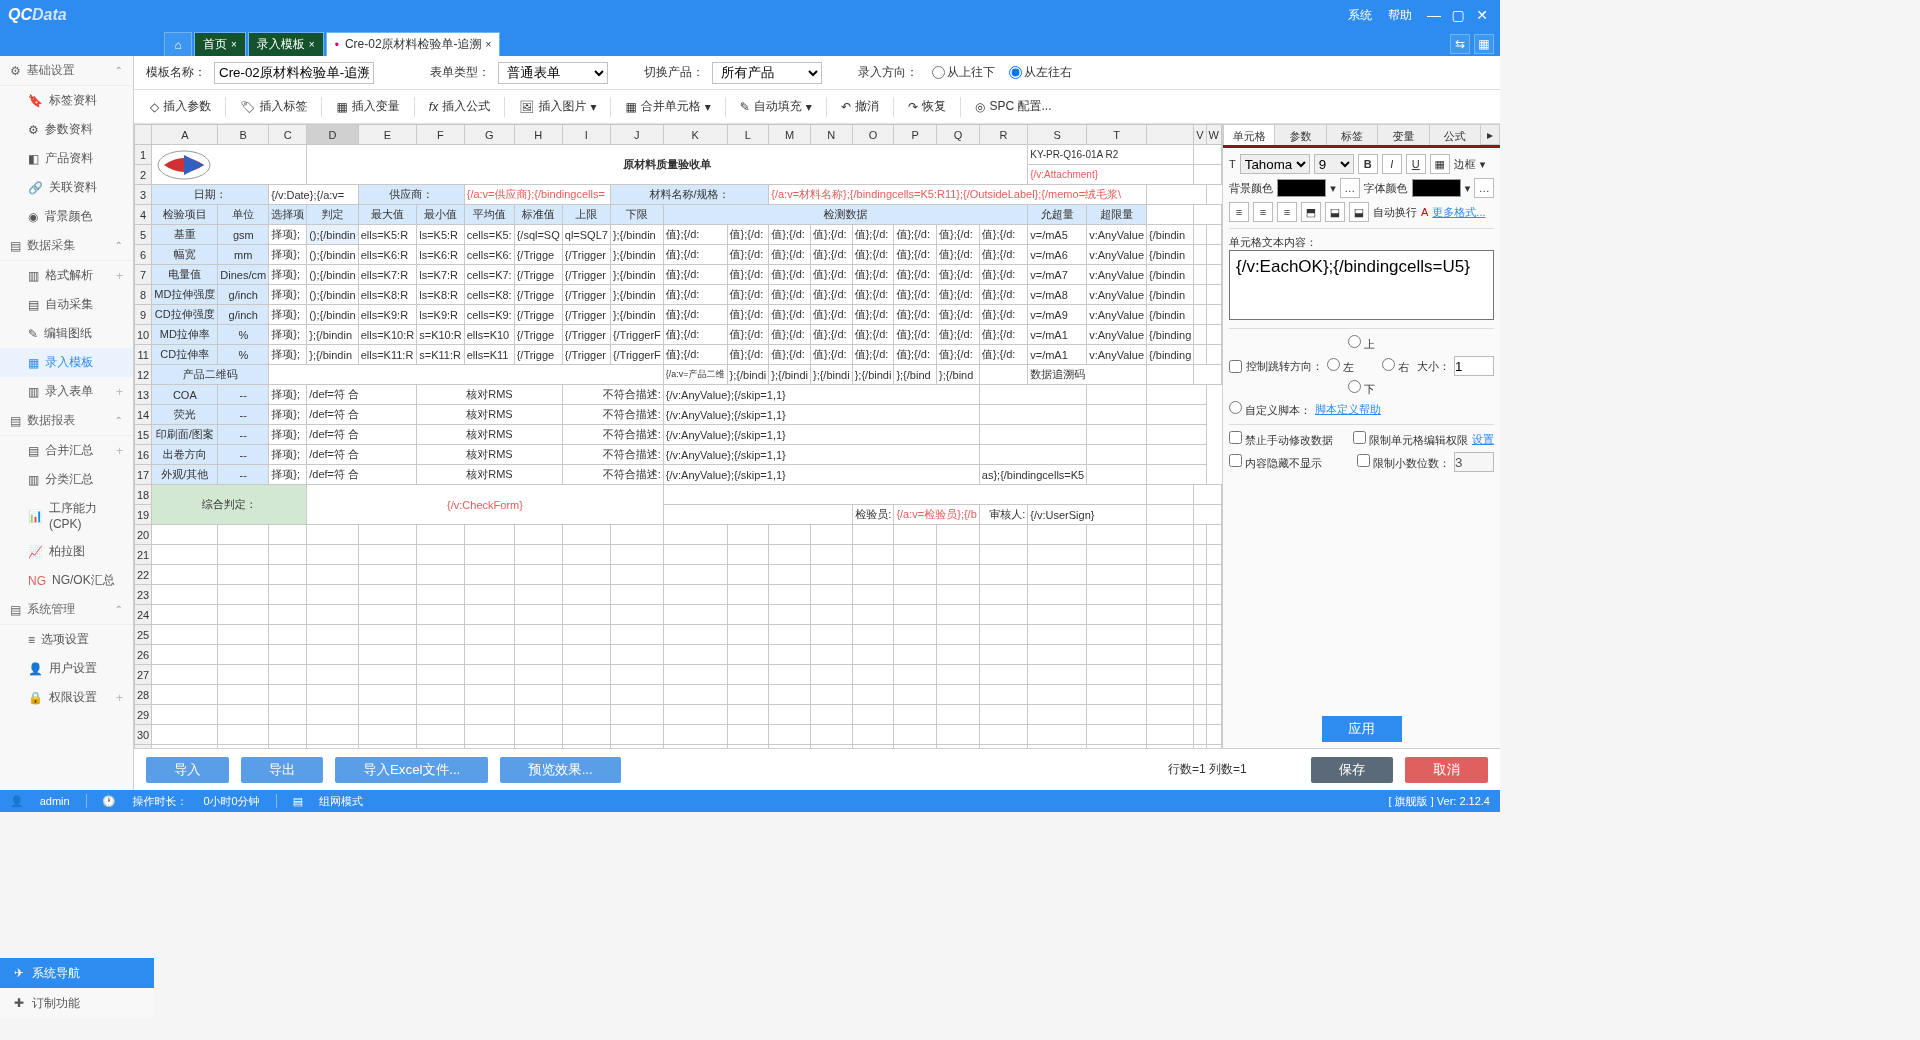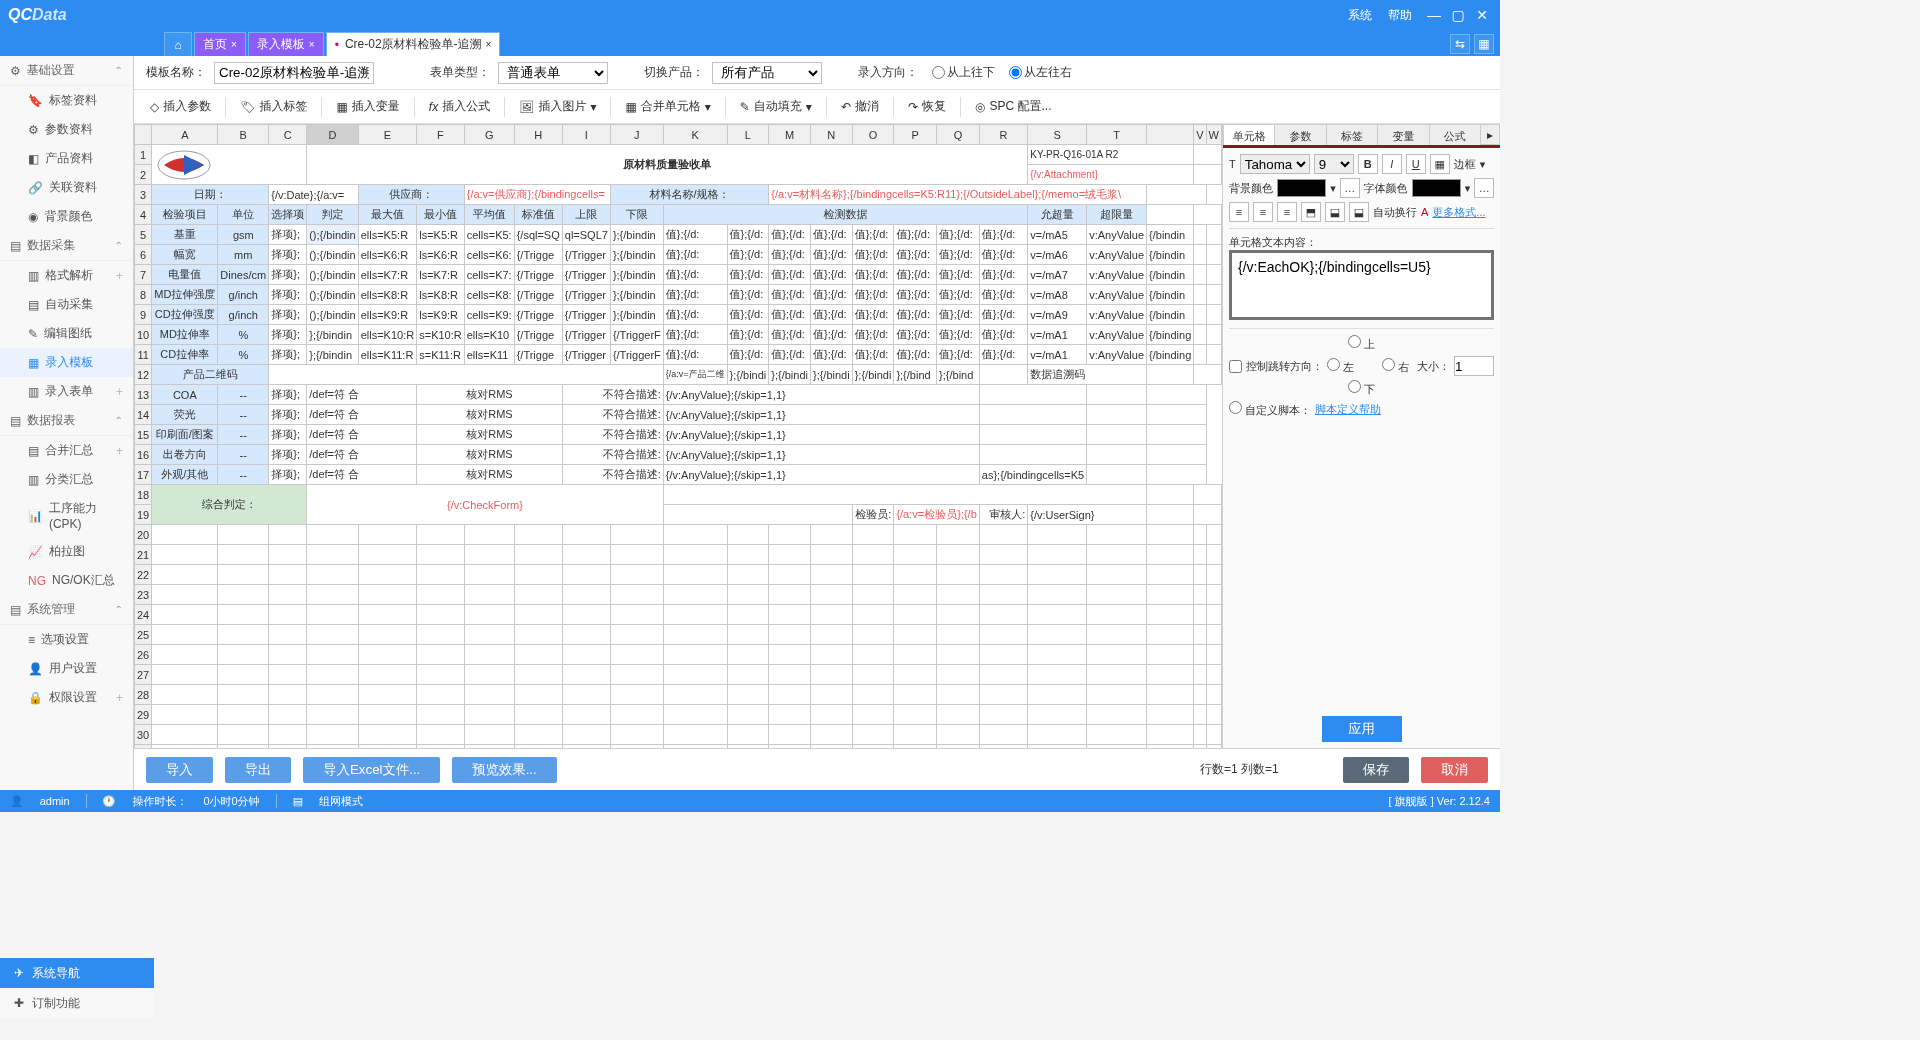--- a/index.html
+++ b/index.html
@@ -10,21 +10,21 @@
 .logo { font-size: 16px; font-weight: bold; font-style: italic; }
 .logo span:first-child { color: #fff; }
 .logo span:last-child { color: #cce4ff; font-style: italic; }
 .titlebar-spacer { flex: 1; }
 .titlebar-link { margin: 0 8px; cursor: pointer; }
 .winbtn { width: 20px; text-align: center; cursor: pointer; font-size: 14px; margin-left: 4px; }
 
 
 .tabbar { height: 26px; background: #2e8bef; display: flex; align-items: flex-end; padding-left: 164px; }
 .hometab { width: 28px; height: 24px; background: #3d96f0; border: 1px solid #6db5f5; border-bottom: none; display: flex; align-items: center; justify-content: center; color: #fff; margin-right: 2px; }
-.tab { height: 24px; padding: 0 8px; background: #8b5cf6; border: 1px solid #6db5f5; border-bottom: none; color: #fff; display: flex; align-items: center; margin-right: 2px; gap: 4px; }
+.tab { height: 24px; padding: 0 8px; background: #14532d; border: 1px solid #6db5f5; border-bottom: none; color: #fff; display: flex; align-items: center; margin-right: 2px; gap: 4px; }
 .tab.active { background: #fff; color: #333; }
 .tab .x { cursor: pointer; font-size: 10px; }
 .tabbar-right { margin-left: auto; display: flex; gap: 4px; padding-right: 6px; padding-bottom: 2px; }
 .tabbar-right .btn { width: 20px; height: 20px; background: #3d96f0; border: 1px solid #6db5f5; display: flex; align-items: center; justify-content: center; color: #fff; }
 
 
 .main { display: flex; height: 734px; }
 
 
 .sidebar { width: 154px; background: #f8f8f8; border-right: 1px solid #d0d0d0; overflow-y: auto; }
@@ -69,28 +69,28 @@
 .proptabs { display: flex; border-bottom: 3px solid #7f1d1d; height: 24px; }
 .proptab { flex: 1; text-align: center; line-height: 22px; border: 1px solid #ccc; border-bottom: none; background: #eee; cursor: pointer; margin-right: -1px; font-size: 11px; }
 .proptab.active { background: #fff; }
 .proparrows { width: 20px; display:flex; align-items:center; justify-content:center; border:1px solid #ccc; background:#eee; }
 .propbody { padding: 6px; font-size: 11px; overflow-y: auto; flex: 1; }
 .proprow { display: flex; align-items: center; gap: 4px; margin-bottom: 4px; }
 .proprow label { white-space: nowrap; }
 .proprow select, .proprow input[type=text], .proprow input[type=number] { height: 20px; border: 1px solid #bbb; }
 .iconbtn { width: 20px; height: 20px; border: 1px solid #bbb; background: #fff; display: flex; align-items: center; justify-content: center; cursor: pointer; font-size: 11px; }
 .colorbox { width: 50px; height: 18px; border: 1px solid #999; }
-.textarea { width: 100%; height: 70px; border: 3px solid #737373; padding: 6px; resize: none; font-size: 14px; }
+.textarea { width: 100%; height: 70px; border: 1px solid #737373; padding: 6px; resize: none; font-size: 17px; }
 .propsection { border-top: 1px solid #ddd; padding-top: 6px; margin-top: 6px; }
 .linklike { color: #2e8bef; text-decoration: underline; cursor: pointer; }
 .applybtn { width: 80px; height: 26px; background: #2e8bef; color: #fff; border: none; margin: 6px auto; display: block; cursor: pointer; }
 
 
 .bottombar { height: 42px; border-top: 1px solid #d0d0d0; display: flex; align-items: center; padding: 0 12px; gap: 12px; background: #fff; }
-.bbtn { height: 26px; padding: 0 20px; border: none; color: #fff; cursor: pointer; border-radius: 2px; }
+.bbtn { height: 26px; padding: 0 28px; border: none; color: #fff; cursor: pointer; border-radius: 2px; }
 .bbtn.blue { background: #5a9ee8; }
 .bbtn.dark { background: #5a6a78; }
 .bbtn.red { background: #e06060; }
 
 
 .statusbar { height: 22px; background: #2e8bef; color: #fff; display: flex; align-items: center; padding: 0 10px; gap: 16px; font-size: 11px; }
 .statusbar .sep { width: 1px; height: 14px; background: rgba(255,255,255,.4); }
 .statusbar .right { margin-left: auto; }
 
 
@@ -978,20 +978,32 @@
               <input type="number" style="width: 40px;" value="1">
             </div>
             <div class="proprow" style="justify-content:center">
                 <label><input type="radio" name="jmp" style=""> <span>下</span></label>
               </div>
             <div class="proprow" style="">
               <label><input type="radio" name="jmp" style=""> <span>自定义脚本：</span></label>
               <span class="linklike">脚本定义帮助</span>
             </div>
           </div>
+          <div class="propsection">
+            <div class="proprow">
+              <label><input type="checkbox" style=""> <span>禁止手动修改数据</span></label>
+              <label style="margin-left:auto"><input type="checkbox" style=""> <span>限制单元格编辑权限</span></label>
+              <span class="linklike">设置</span>
+            </div>
+            <div class="proprow">
+              <label><input type="checkbox" style=""> <span>内容隐藏不显示</span></label>
+              <label style="margin-left:auto"><input type="checkbox" style=""> <span>限制小数位数：</span></label>
+              <input type="number" style="width: 40px;" disabled="" value="3">
+            </div>
+          </div>
           <div style="flex:1"></div>
         </div>
         <button class="applybtn">应用</button>
       </div>
     </div>
 
     <div class="bottombar">
       <button class="bbtn blue">导入</button>
       <button class="bbtn blue">导出</button>
       <button class="bbtn blue">导入Excel文件...</button>

